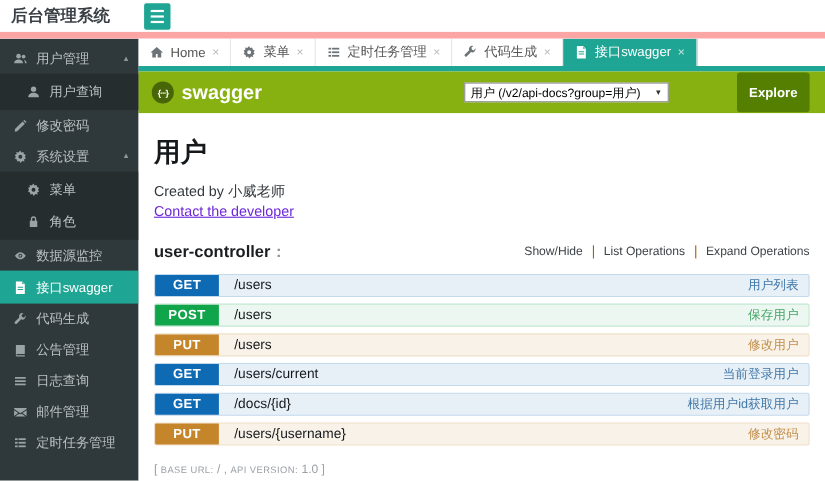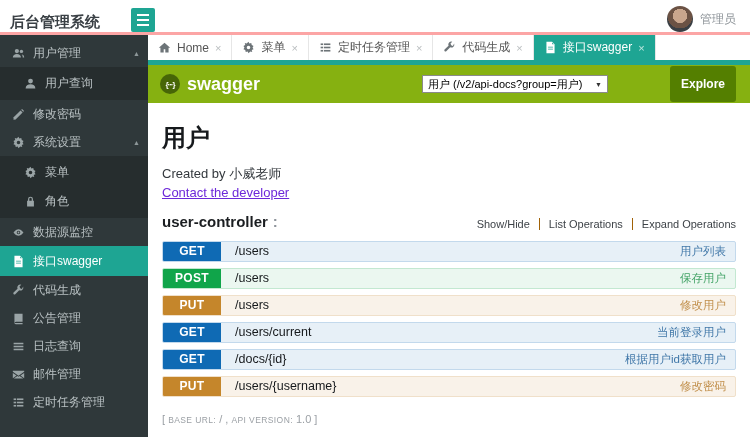--- a/index.html
+++ b/index.html
@@ -6,37 +6,37 @@
   html,body { width:750px; height:437px; overflow:hidden;
               font-family:"Liberation Sans","DejaVu Sans",sans-serif; background:#fff; }
 
   :root{
     --accent:#1ea593; --sidebar-bg:#2f383a; --sidebar-sub-bg:#262d2e;
     --swagger-green:#86b111; --explore-green:#547f00;
     --get-blue:#0f6ab4; --post-green:#10a54a; --put-orange:#c5862b;
   }
 
   
-  .topbar{ height:35px; background:#fff; display:flex; align-items:flex-end;
-           border-bottom:3px solid #fca5a5; position:relative; }
+  .topbar{ height:35px; background:#fff; display:flex; align-items:center;
+           border-bottom:6px solid #fca5a5; position:relative; }
   .brand{ width:125px; padding-left:10px; font-size:15px; font-weight:bold; color:#3a4045; }
   .hamburger{ width:24px; height:24px; background:var(--accent); border:none; border-radius:2px;
               margin-left:6px; cursor:pointer; display:flex; flex-direction:column;
               justify-content:center; align-items:center; gap:3px; }
   .hamburger i{ display:block; width:12px; height:2px; background:#fff; }
   .topbar-right{ margin-left:auto; display:flex; align-items:center; gap:7px; padding-right:14px; }
   .avatar{ width:26px; height:26px; border-radius:50%;
            background:radial-gradient(circle at 50% 38%, #c9a68d 0 34%, #6b5244 35% 60%, #3a3f44 61%); }
   .username{ font-size:12px; color:#8d9398; }
 
   
   .layout{ display:flex; height:402px; }
 
   
-  .sidebar{ width:148px; background:var(--sidebar-bg); flex:none; padding-top:4px; }
+  .sidebar{ width:126px; background:var(--sidebar-bg); flex:none; padding-top:4px; }
   .side-item{ height:28px; display:flex; align-items:center; gap:8px; padding:0 8px 0 12px;
               font-size:12px; color:#b9c1c3; cursor:pointer; }
   .side-item .sicon{ width:13px; display:flex; color:#9aa4a6; flex:none; }
   .side-item.active{ background:var(--accent); color:#fff; height:30px; }
   .side-item.active .sicon{ color:#fff; }
   .sub-block{ background:var(--sidebar-sub-bg); padding:2px 0; }
   .sub-block .side-item{ padding-left:24px; height:29px; }
   .chev{ margin-left:auto; font-size:7px; color:#8d9799; }
   svg.ic{ width:13px; height:13px; fill:currentColor; }
 
@@ -64,21 +64,21 @@
   .api-select .sel-arrow{ margin-left:auto; font-size:7px; color:#333; }
   .explore-btn{ margin-left:62px; margin-right:2px; background:var(--explore-green); color:#fff; border:none;
                 font-weight:bold; font-size:12px; padding:11px 11px; border-radius:3px; cursor:pointer; }
 
   
   .content{ flex:1; background:#fff; padding:15px 14px; overflow:hidden; }
   .page-title{ font-size:24px; font-weight:bold; color:#16191c; margin:4px 0 12px; }
   .created-by{ font-size:13px; color:#33383d; line-height:1.3; }
   .contact-link{ font-size:13px; color:#6d28d9; text-decoration:underline; cursor:pointer; }
 
-  .controller-row{ margin-top:12px; display:flex; align-items:flex-end; }
+  .controller-row{ margin-top:20px; display:flex; align-items:center; }
   .ctrl-name{ font-size:15px; font-weight:bold; color:#1b1e21; }
   .ctrl-sep{ font-size:15px; font-weight:bold; color:#8f959c; margin:0 5px; }
   .ctrl-title{ font-size:15px; font-weight:bold; color:#8f959c; }
   .ctrl-actions{ margin-left:auto; display:flex; align-items:center; font-size:11px; color:#3e4348; }
   .ctrl-actions a{ cursor:pointer; padding:0 9px; }
   .ctrl-actions a + a{ border-left:1px solid #a16207; }
   .ctrl-actions a:last-child{ padding-right:0; }
 
   .ops{ margin-top:11px; }
   .op{ height:21px; display:flex; align-items:center; border:1px solid; border-radius:2px;
@@ -100,24 +100,20 @@
 </head>
 <body>
 
 <header class="topbar">
   <div class="brand">后台管理系统</div>
   <button class="hamburger">
     <i></i>
       <i></i>
       <i></i>
   </button>
-  <div class="topbar-right">
-    <span class="avatar"></span>
-    <span class="username">管理员</span>
-  </div>
 </header>
 
 <div class="layout">
 
   <nav class="sidebar">
     <div class="side-item">
       <span class="sicon">
           <svg class="ic" viewBox="0 0 16 16">
             <circle cx="6" cy="5" r="2.6"></circle>
             <path d="M1 13c0-2.8 2.2-4.4 5-4.4s5 1.6 5 4.4z"></path>

